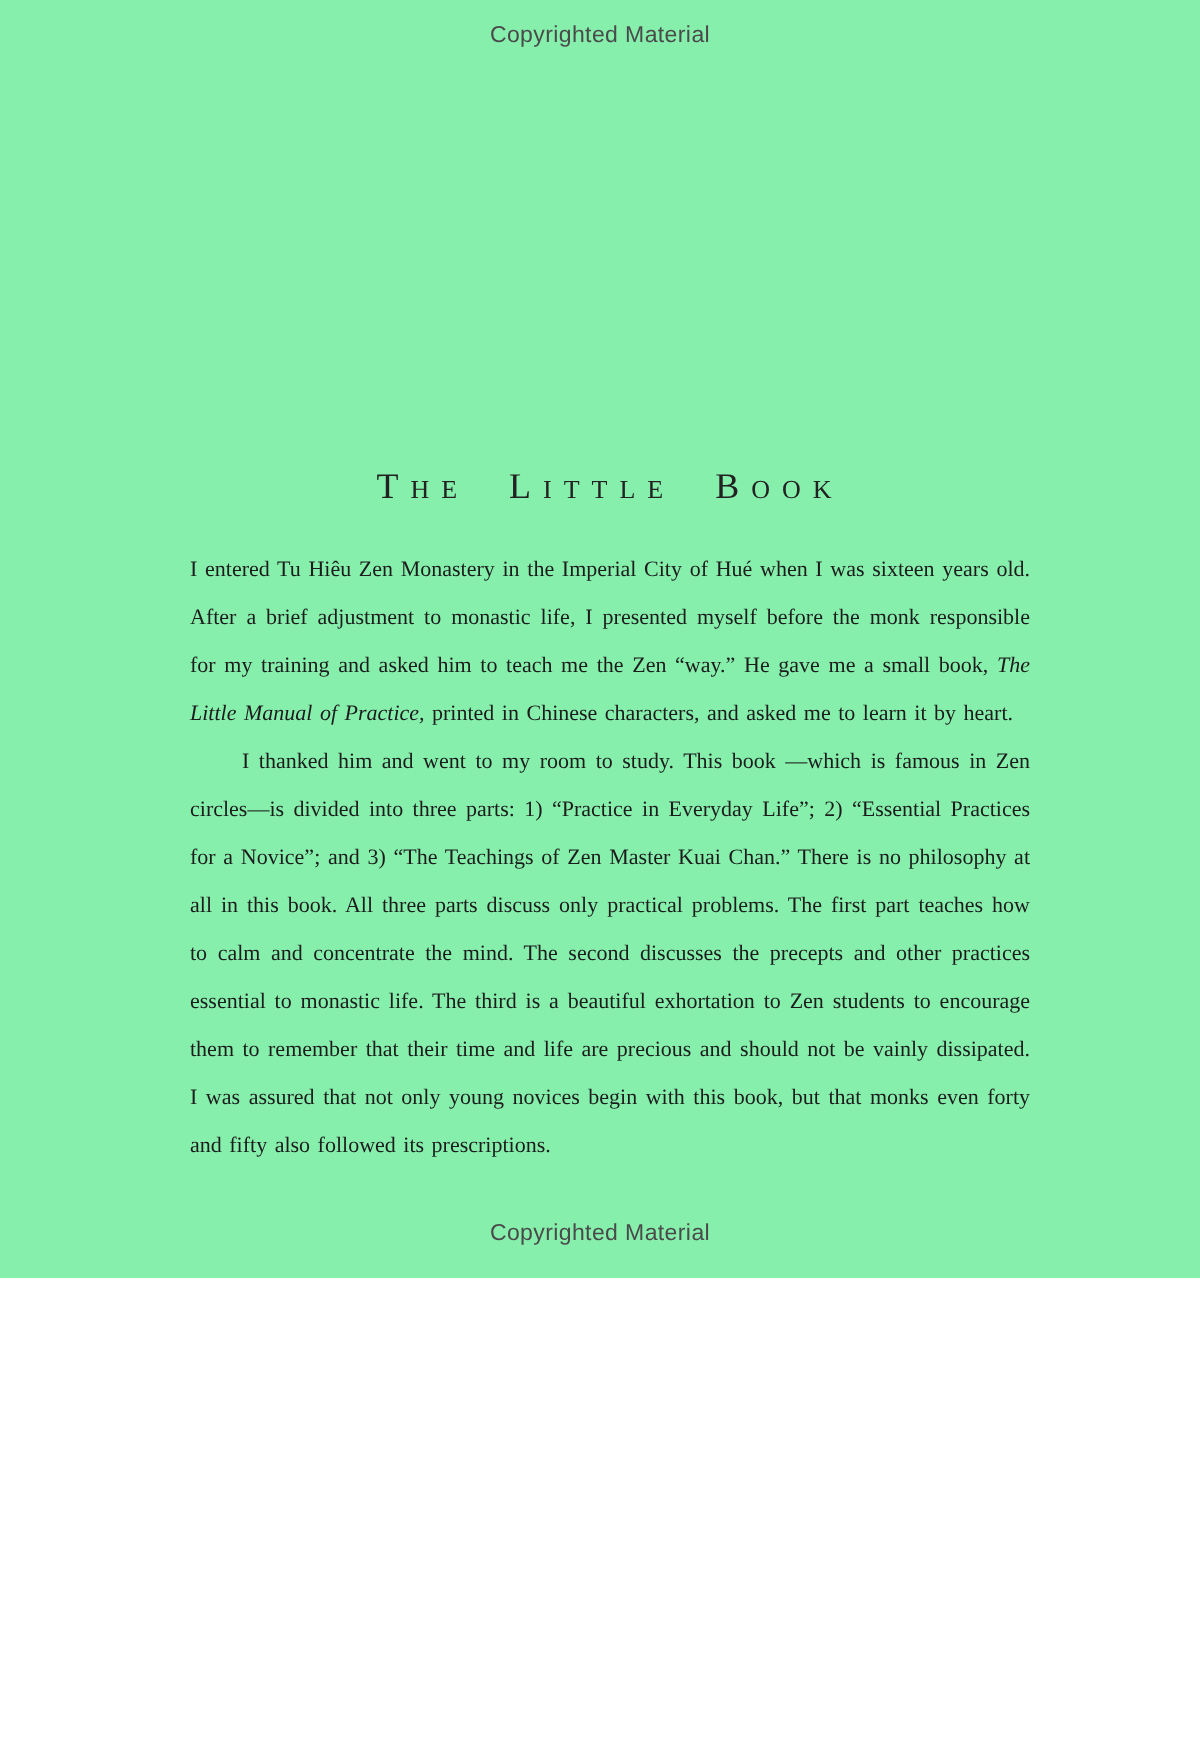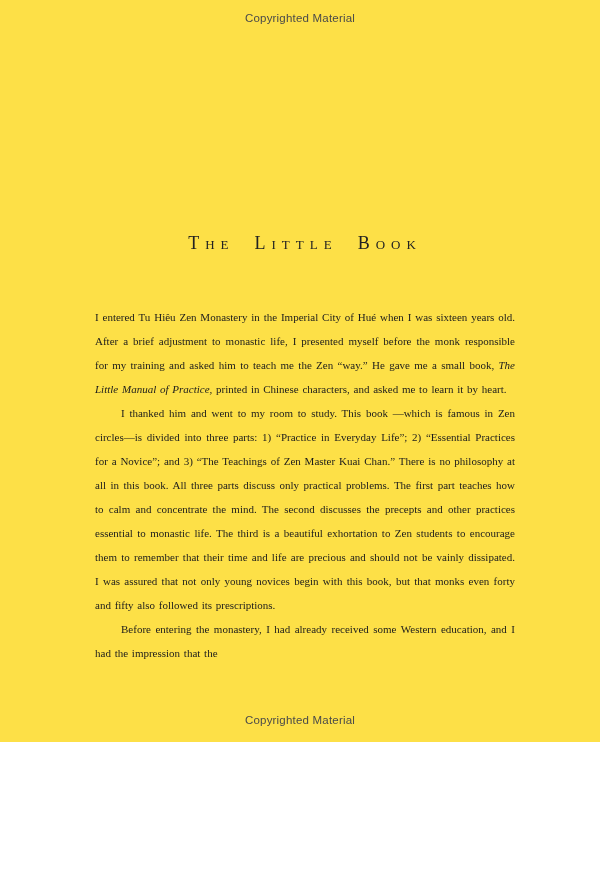--- a/index.html
+++ b/index.html
@@ -3,22 +3,22 @@
 <meta charset="utf-8">
 <style>
   html, body {
     margin: 0;
     padding: 0;
     background: #ffffff;
   }
   .page {
     position: relative;
     width: 600px;
-    height: 742px;
-    background: #fde047;
+    height: 639px;
+    background: #86efac;
     overflow: hidden;
     font-family: "Liberation Serif", serif;
     color: #1c1c1c;
   }
   .copyright {
     position: absolute;
     left: 0;
     right: 0;
     text-align: center;
     font-family: "Liberation Sans", sans-serif;
@@ -32,21 +32,21 @@
   .content {
     position: absolute;
     top: 0;
     left: 95px;
     width: 420px;
     padding-top: 220px;
     box-sizing: content-box;
   }
 
   .chapter-title {
-    margin: 0 0 48px 0;
+    margin: 0 0 16px 0;
     text-align: center;
     font-weight: normal;
     color: #222222;
   }
   .chapter-title .word {
     letter-spacing: 6px;
     white-space: nowrap;
   }
   .chapter-title .word + .word {
     margin-left: 12px;
@@ -85,19 +85,18 @@
     <h1 class="chapter-title">
       <span class="word"><span class="initial">T</span><span class="rest">HE</span></span>
       <span class="word"><span class="initial">L</span><span class="rest">ITTLE</span></span>
       <span class="word"><span class="initial">B</span><span class="rest">OOK</span></span>
     </h1>
 
     <p class="para no-indent"><span>I entered Tu Hiêu Zen Monastery in the Imperial City of Hué when I was sixteen years old. After a brief adjustment to monastic life, I presented myself before the monk responsible for my training and asked him to teach me the Zen “way.” He gave me a small book, </span><em>The Little Manual of Practice,</em><span> printed in Chinese characters, and asked me to learn it by heart.</span></p>
 
     <p class="para">I thanked him and went to my room to study. This book —which is famous in Zen circles—is divided into three parts: 1) “Practice in Everyday Life”; 2) “Essential Practices for a Novice”; and 3) “The Teachings of Zen Master Kuai Chan.” There is no philosophy at all in this book. All three parts discuss only practical problems. The first part teaches how to calm and concentrate the mind. The second discusses the precepts and other practices essential to monastic life. The third is a beautiful exhortation to Zen students to encourage them to remember that their time and life are precious and should not be vainly dissipated. I was assured that not only young novices begin with this book, but that monks even forty and fifty also followed its prescriptions.</p>
 
-    <p class="para">Before entering the monastery, I had already received some Western education, and I had the impression that the</p>
 
   </div>
 
   <div class="copyright bottom">Copyrighted Material</div>
 
 </div>
 
 </body></html>

